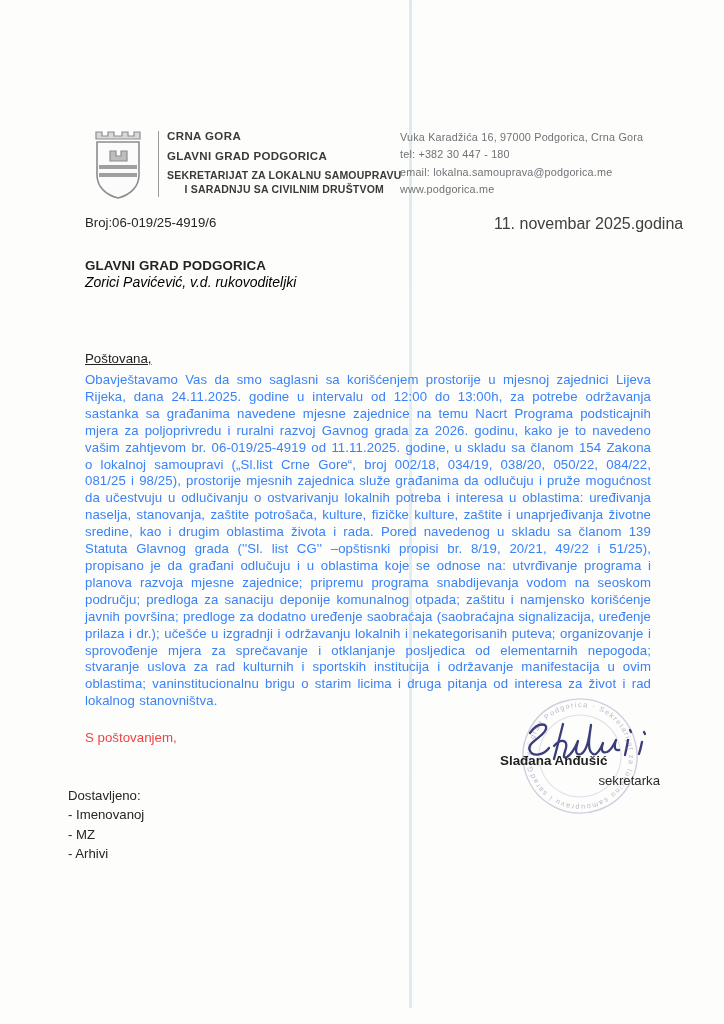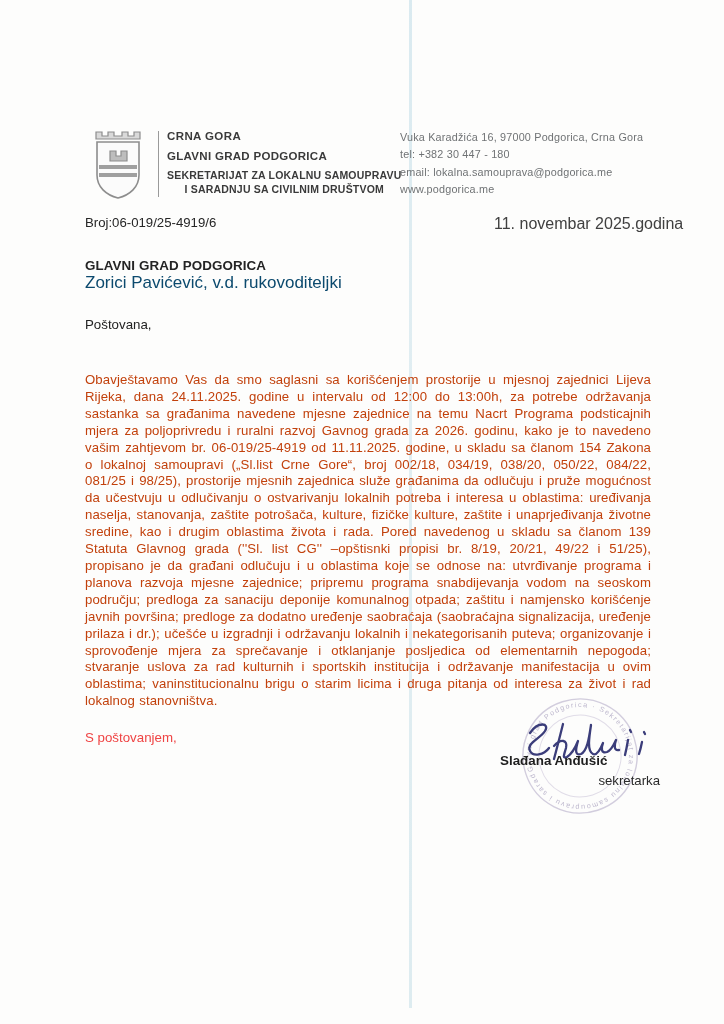--- a/index.html
+++ b/index.html
@@ -26,26 +26,26 @@
   .org-city{font-size:11.5px;font-weight:700;letter-spacing:.3px;color:#3a3a3a;margin-bottom:8px;}
   .org-dept{font-size:10.5px;font-weight:700;letter-spacing:.2px;color:#3a3a3a;margin-bottom:3.5px;text-align:center;}
   .contact-block{position:absolute;left:400px;top:132px;line-height:1;}
   .contact-line{font-size:10.8px;color:#6f7274;margin-bottom:6.6px;letter-spacing:.2px;}
   
   .ref-number{position:absolute;left:85px;top:215px;font-size:13.2px;color:#262626;}
   .date-line{position:absolute;left:474px;top:215px;font-size:16px;color:#404040;margin-left:20px;}
   
   .recipient{position:absolute;left:85px;top:257px;line-height:17.3px;}
   .recipient-bold{font-size:13.4px;font-weight:700;color:#242424;letter-spacing:.1px;}
-  .recipient-reg{font-size:17px;color:#0c4a6e;}
+  .recipient-reg{font-size:14px;color:#000000;font-style:italic;}
   
-  .salutation{position:absolute;left:85px;top:317px;font-size:13.3px;color:#232323;}
+  .salutation{position:absolute;left:85px;top:351px;font-size:13.3px;color:#232323;text-decoration:underline;}
   .body-par{
     position:absolute;left:85px;top:372px;width:566px;
-    font-size:13.2px;line-height:16.9px;color:#c2410c;
+    font-size:13.2px;line-height:16.9px;color:#3b82f6;
     text-align:justify;letter-spacing:.1px;word-spacing:.5px;
   }
   .closing{position:absolute;left:85px;top:730px;font-size:13.3px;color:#ef4444;}
   
   .stamp{position:absolute;left:518px;top:694px;width:124px;height:124px;}
   .sig-svg{position:absolute;left:516px;top:718px;width:150px;height:48px;}
   .sig-name{position:absolute;left:500px;top:753px;width:170px;text-align:left;
     font-size:13.4px;font-weight:700;color:#1f1f1f;}
   .sig-title{position:absolute;left:500px;top:773px;width:160px;text-align:right;
     font-size:13.2px;color:#2a2a2a;}
@@ -123,14 +123,20 @@
       <path d="M112 22 C111 28 110 33 109 37"></path>
       <path d="M114 12 L115 14"></path>
       <path d="M126 24 C125 29 124 33 123 36"></path>
       <path d="M128 14 L129 16"></path>
     </g>
   </svg>
 
   <div class="sig-name">Slađana Anđušić</div>
   <div class="sig-title">sekretarka</div>
 
+  <div class="dist">
+    <div>Dostavljeno:</div>
+    <div>- Imenovanoj</div>
+    <div>- MZ</div>
+    <div>- Arhivi</div>
+  </div>
 
 </div>
 
 </body></html>

